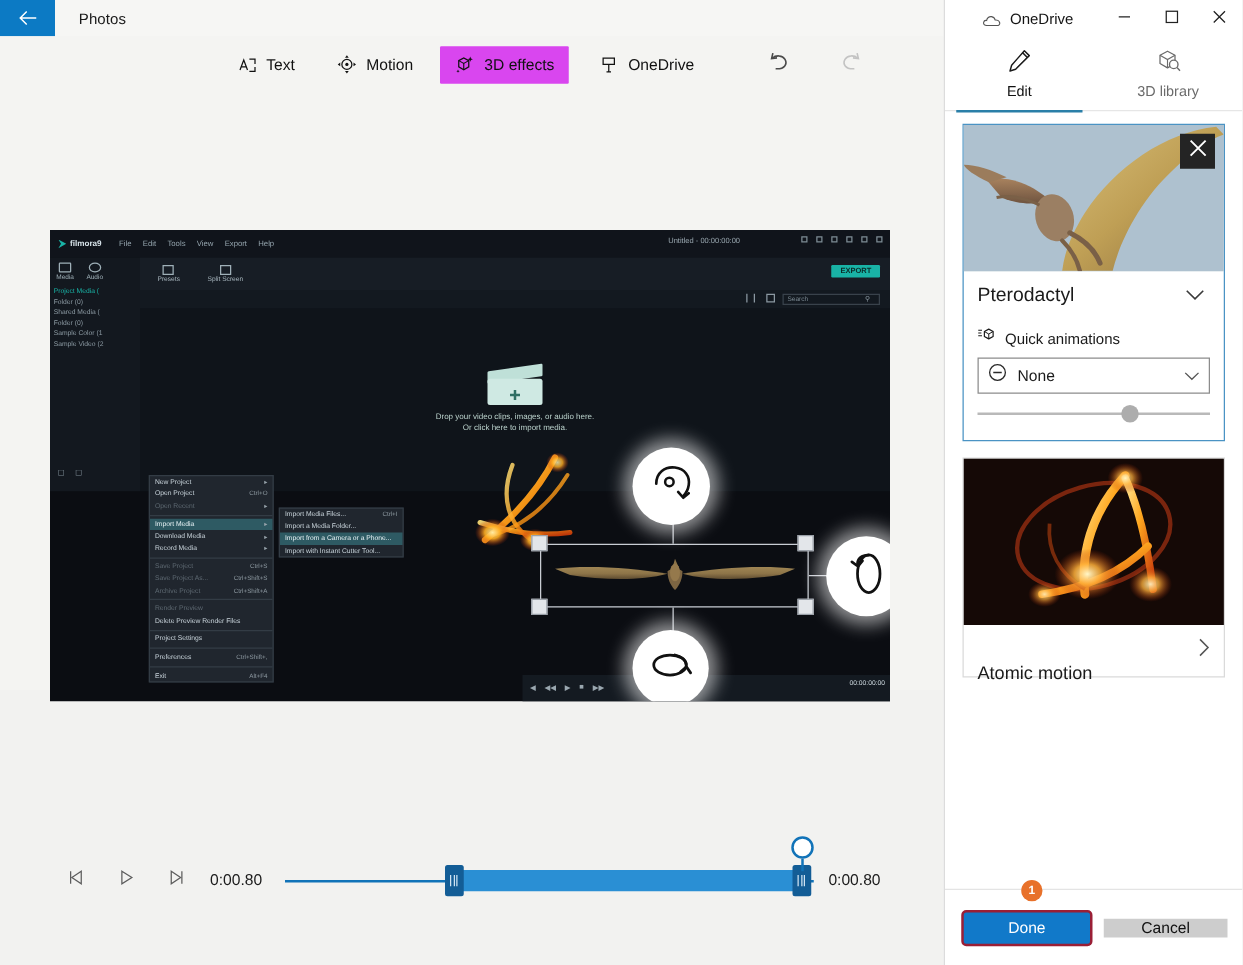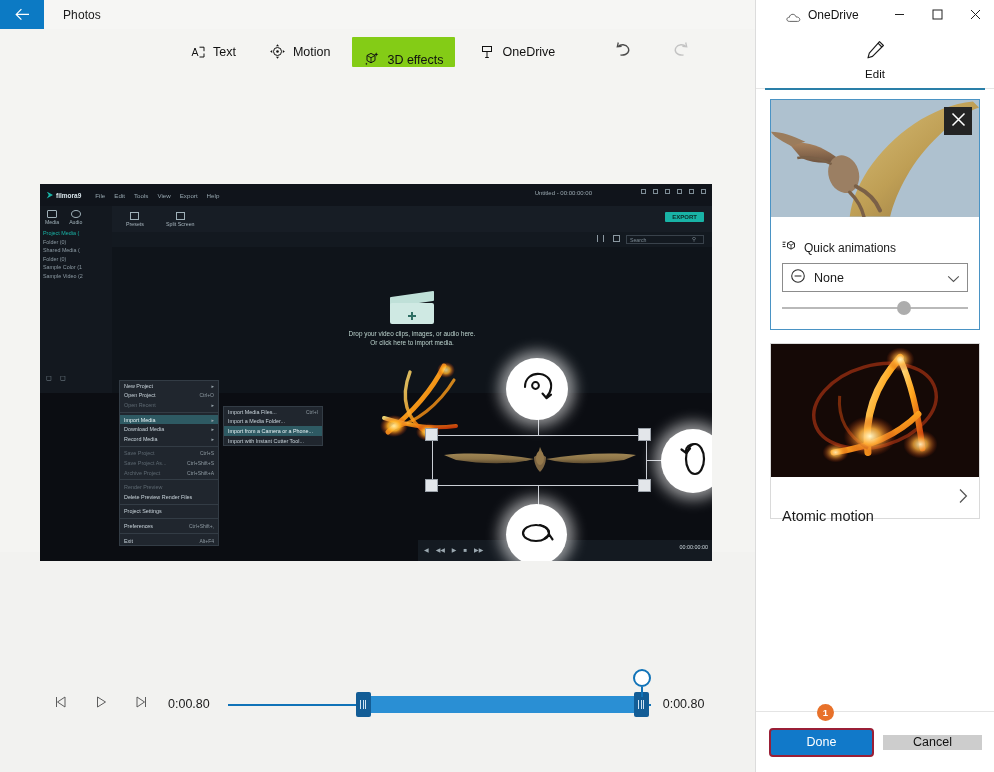--- a/index.html
+++ b/index.html
@@ -57,21 +57,21 @@
   .tool-btn {
     height: 30px;
     display: flex; align-items: center;
     gap: 7px;
     padding: 0 11px;
     cursor: pointer;
     color: #111;
     font-size: 12.5px;
     border-radius: 1px;
   }
-  .tool-btn.active { background: #84cc16; align-items: flex-end; }
+  .tool-btn.active { background: #d946ef; }
   .tool-ico { width: 17px; height: 17px; display: flex; align-items: center; justify-content: center; }
   .tool-ico svg { display:block; }
   #tool-text-btn { margin-left: 178px; }
   #undo-btn, #redo-btn {
     width: 36px; height: 30px;
     display: flex; align-items: center; justify-content: center;
     cursor: pointer;
   }
   #undo-btn { margin-left: 39px; }
   #redo-btn { margin-left: 21px; }
@@ -816,20 +816,31 @@
 
     <div id="rp-tabs">
       <div class="rp-tab active">
         <span>
           <svg width="21" height="21" viewBox="0 0 21 21">
             <path d="M14.5 2.6 L18.4 6.5 L7.5 17.4 L3 18.8 L4.3 14.2 Z" stroke="#1a1a1a" stroke-width="1.15" fill="none" stroke-linejoin="round"></path>
             <path d="M13 4.1 L16.9 8" stroke="#1a1a1a" stroke-width="1.15"></path>
           </svg>
         </span>
         <span>Edit</span>
+      </div>
+      <div class="rp-tab">
+        <span>
+          <svg width="22" height="21" viewBox="0 0 22 21">
+            <path d="M4 6.2 L10 3 L16 6.2 V12.8 L10 16.3 L4 12.8 Z" stroke="#6b6b6b" stroke-width="1" fill="none" stroke-linejoin="round"></path>
+            <path d="M4 6.2 L10 9.6 L16 6.2 M10 9.6 V16.3" stroke="#6b6b6b" stroke-width=".9" fill="none"></path>
+            <circle cx="15" cy="13.5" r="3.4" stroke="#6b6b6b" stroke-width="1.1" fill="#fff"></circle>
+            <path d="M17.6 16 L20 18.6" stroke="#6b6b6b" stroke-width="1.1"></path>
+          </svg>
+        </span>
+        <span>3D library</span>
       </div>
     </div>
 
     <div id="rp-body">
 
       <div id="card-pterodactyl">
         <div id="ptero-thumb">
           <svg width="100%" height="117" viewBox="0 0 206 117" preserveAspectRatio="xMidYMid slice">
             <defs>
               <linearGradient id="tw" x1="0" y1="0" x2="1" y2="1">
@@ -855,20 +866,28 @@
           <div id="ptero-close">
             <span>
               <svg width="15" height="15" viewBox="0 0 15 15">
                 <path d="M1.5 1.5 L13.5 13.5 M13.5 1.5 L1.5 13.5" stroke="#fff" stroke-width="1.5"></path>
               </svg>
             </span>
           </div>
         </div>
 
         <div id="ptero-body">
+          <div id="ptero-head">
+            <span id="ptero-name">Pterodactyl</span>
+            <span id="ptero-chev">
+              <svg width="16" height="10" viewBox="0 0 16 10">
+                <path d="M1.4 1.6 L8 8 L14.6 1.6" stroke="#3a3a3a" stroke-width="1.3" fill="none"></path>
+              </svg>
+            </span>
+          </div>
 
           <div class="qa-label-row">
             <span>
               <svg width="15" height="14" viewBox="0 0 15 14">
                 <path d="M5.5 4.2 L9 2.3 L12.5 4.2 V8.2 L9 10.1 L5.5 8.2 Z" stroke="#1a1a1a" stroke-width=".95" fill="none" stroke-linejoin="round"></path>
                 <path d="M5.5 4.2 L9 6.2 L12.5 4.2 M9 6.2 V10.1" stroke="#1a1a1a" stroke-width=".8" fill="none"></path>
                 <path d="M0.6 3.2 H3.6 M0.6 5.4 H3.1 M0.6 7.6 H3.6" stroke="#1a1a1a" stroke-width=".95"></path>
               </svg>
             </span>
             <span class="qa-label">Quick animations</span>

